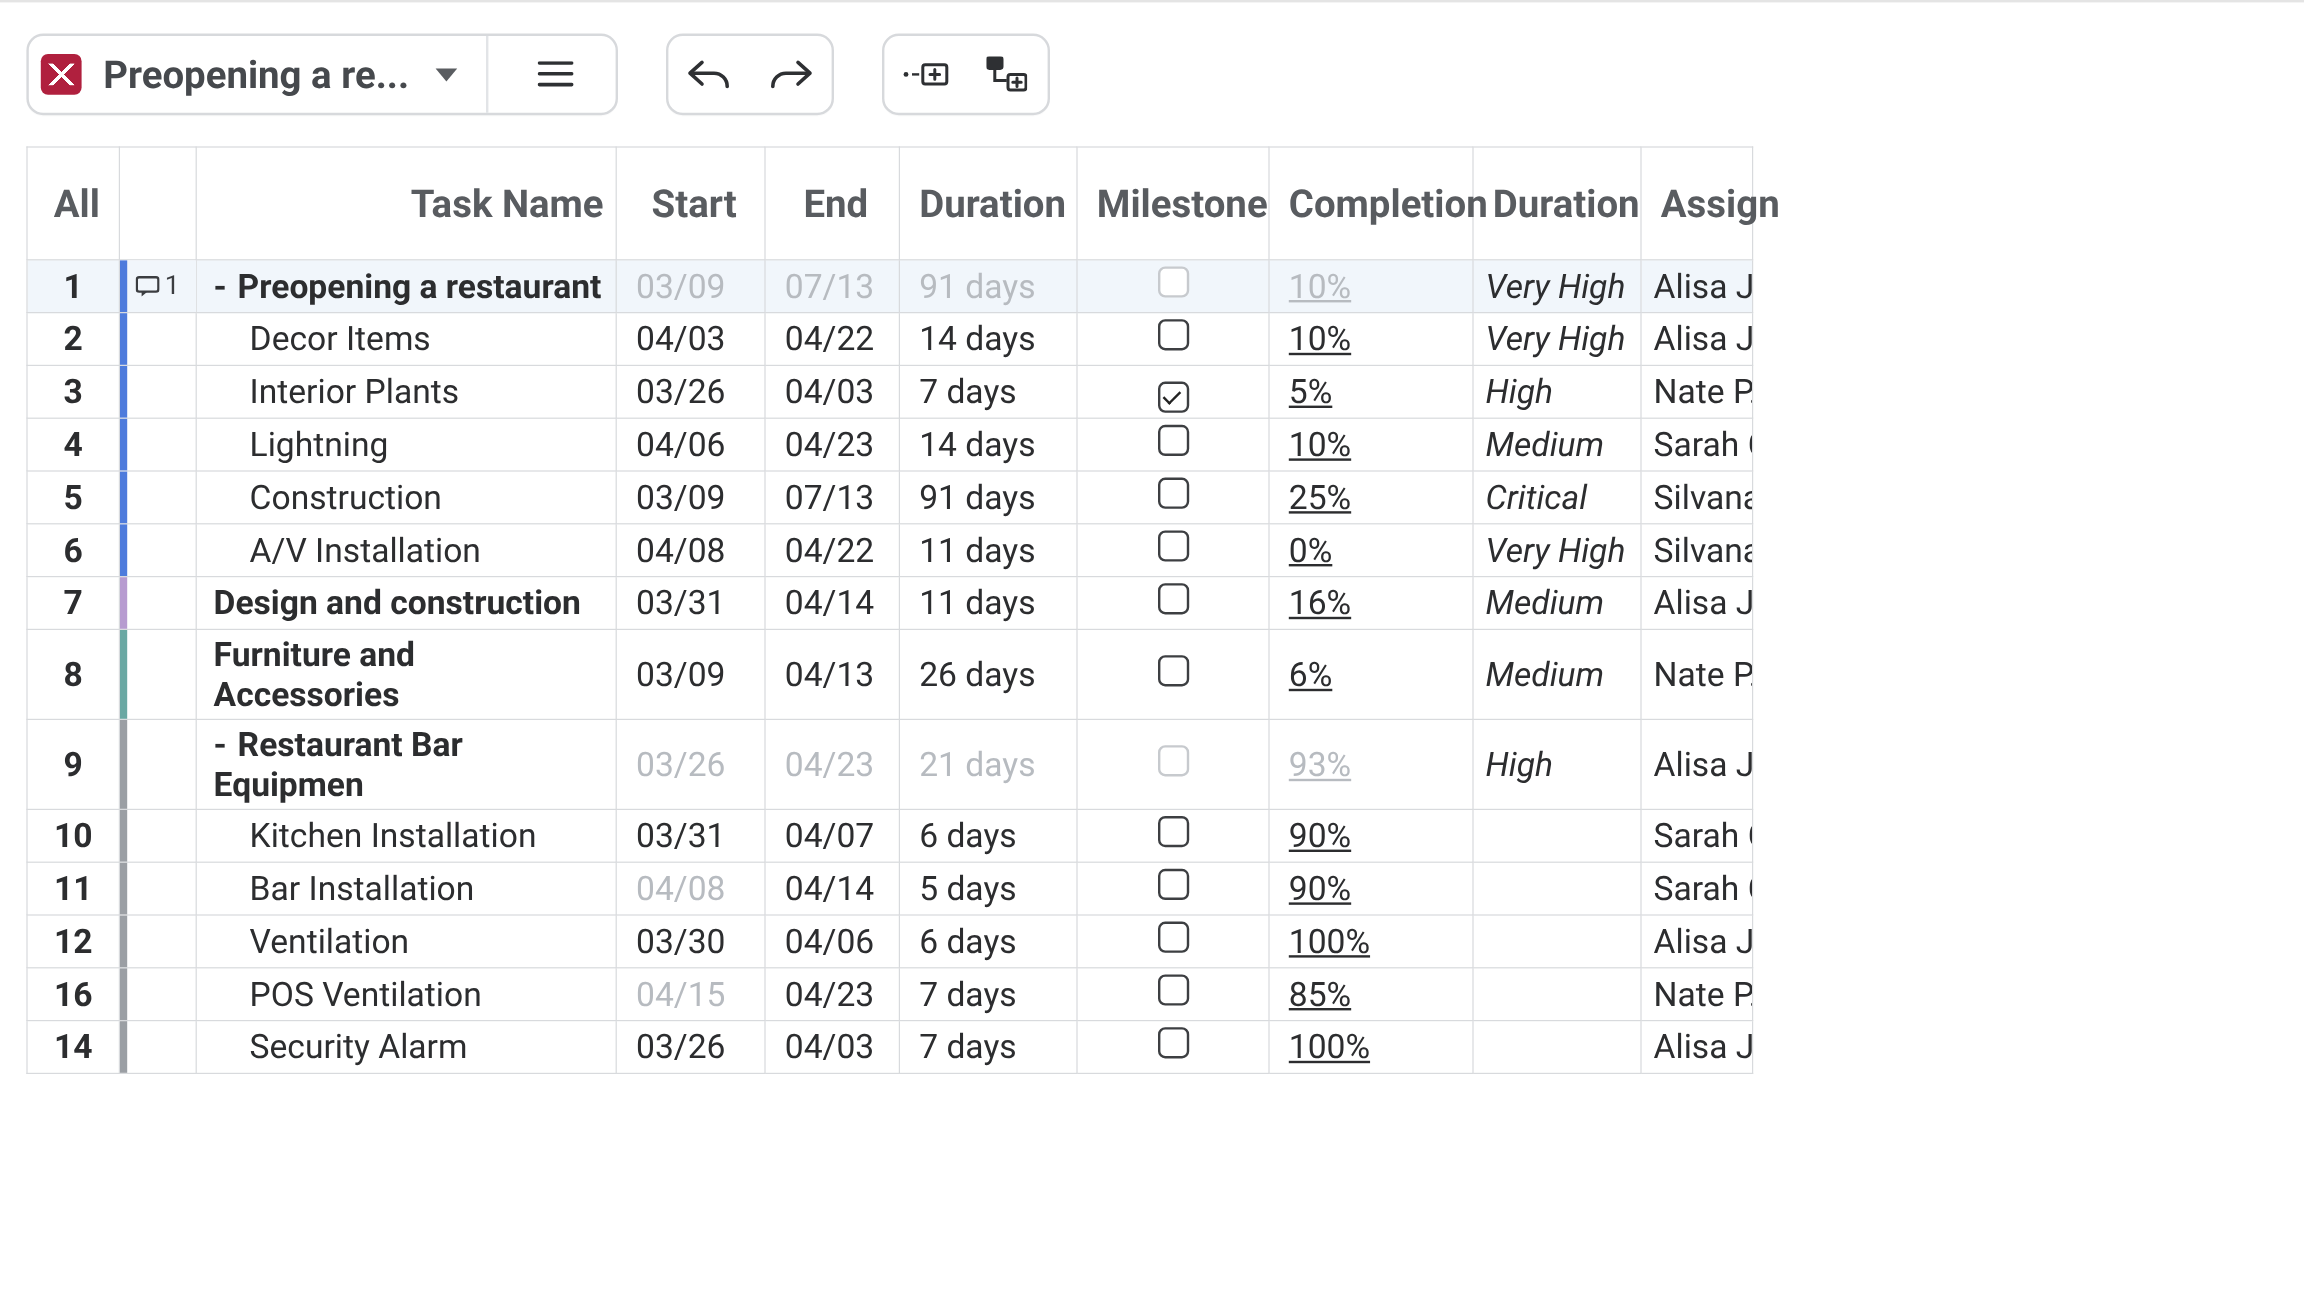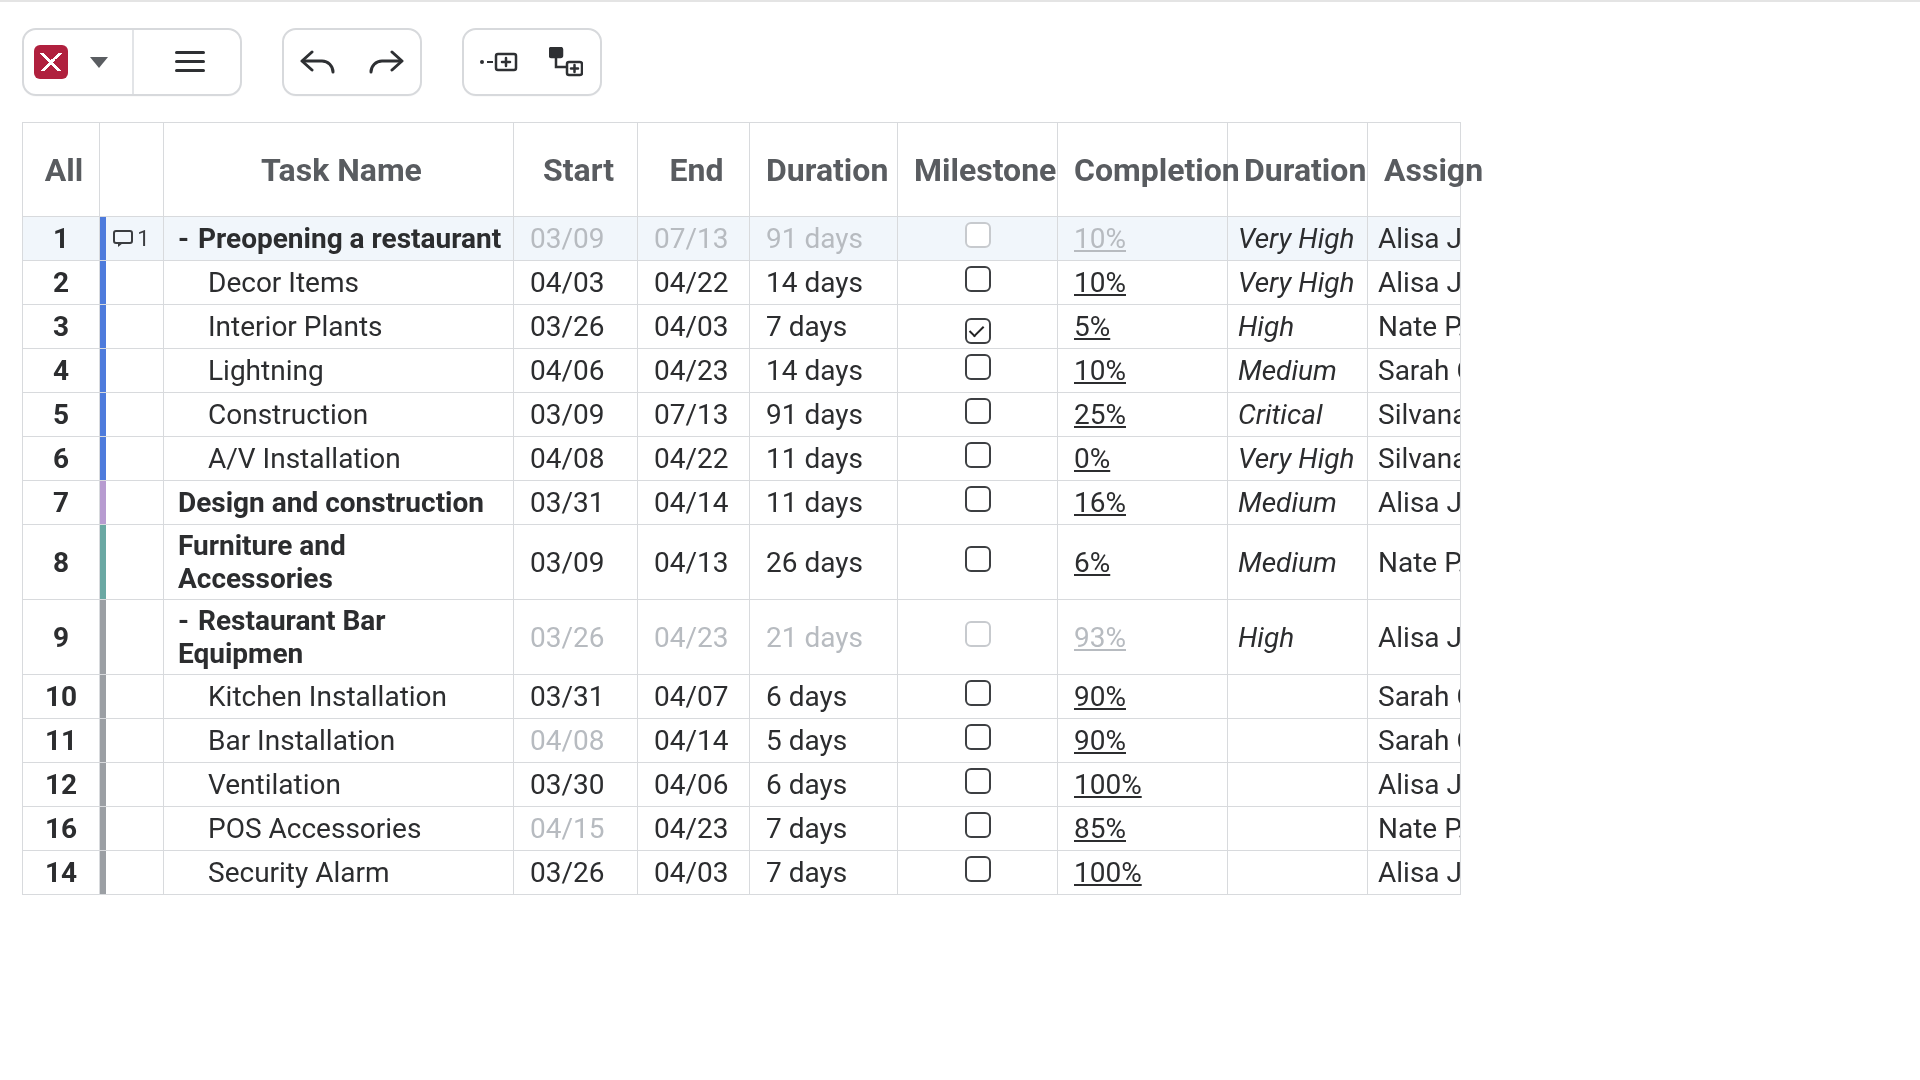--- a/index.html
+++ b/index.html
@@ -94,21 +94,21 @@
   font-size: 28px;
   vertical-align: middle;
   height: 44px;
   padding: 4px 10px;
 }
 .grid thead th {
   height: 94px;
   font-size: 32px;
   font-weight: 700;
   color: #595c60;
-  text-align: center;
+  text-align: right;
   padding-left: 16px;
   white-space: nowrap;
 }
 .grid thead th.center { text-align:center;margin-left:11px; }
 
 
 .c-rownum { width: 77px; text-align:center; font-weight:700; color:#3a3c3f; font-size:28px;}
 .c-indicator { width: 64px; }
 .c-task { width: 350px; padding-left:20px; }
 .c-start { width: 124px; text-align:center;}
@@ -179,20 +179,21 @@
 .indent-1 { padding-left: 44px !important; }
 .indent-0 { padding-left: 14px !important; }
 </style>
 </head>
 <body>
 
 <div class="topbar">
 
   <div class="group project-chip">
     <div class="app-logo"></div>
+    <div class="project-title">Preopening a re...</div>
     <div class="chevron-down"></div>
     <div class="divider-v"></div>
     <div class="icon-btn">
       <svg width="30" height="22" viewBox="0 0 30 22">
           <rect width="30" height="3" rx="1.5" fill="#2e3033"></rect>
           <rect y="9" width="30" height="3" rx="1.5" fill="#2e3033"></rect>
           <rect y="18" width="30" height="3" rx="1.5" fill="#2e3033"></rect>
         </svg>
     </div>
   </div>
@@ -436,21 +437,21 @@
           <td class="c-mile"><span class="chk"></span></td>
           <td class="c-comp">100%</td>
           <td class="c-prio"></td>
           <td class="c-assn">Alisa J.</td>
         </tr>
         <tr>
           <td class="c-rownum">16</td>
           <td class="c-indicator bar-cell">
             <div class="bar grey"></div>
           </td>
-          <td class="c-task indent-1"><span>POS Accessories</span></td>
+          <td class="c-task indent-1"><span>POS Ventilation</span></td>
           <td class="c-start dim">04/15</td>
           <td class="c-end">04/23</td>
           <td class="c-dur">7 days</td>
           <td class="c-mile"><span class="chk"></span></td>
           <td class="c-comp">85%</td>
           <td class="c-prio"></td>
           <td class="c-assn">Nate P.</td>
         </tr>
         <tr>
           <td class="c-rownum">14</td>

